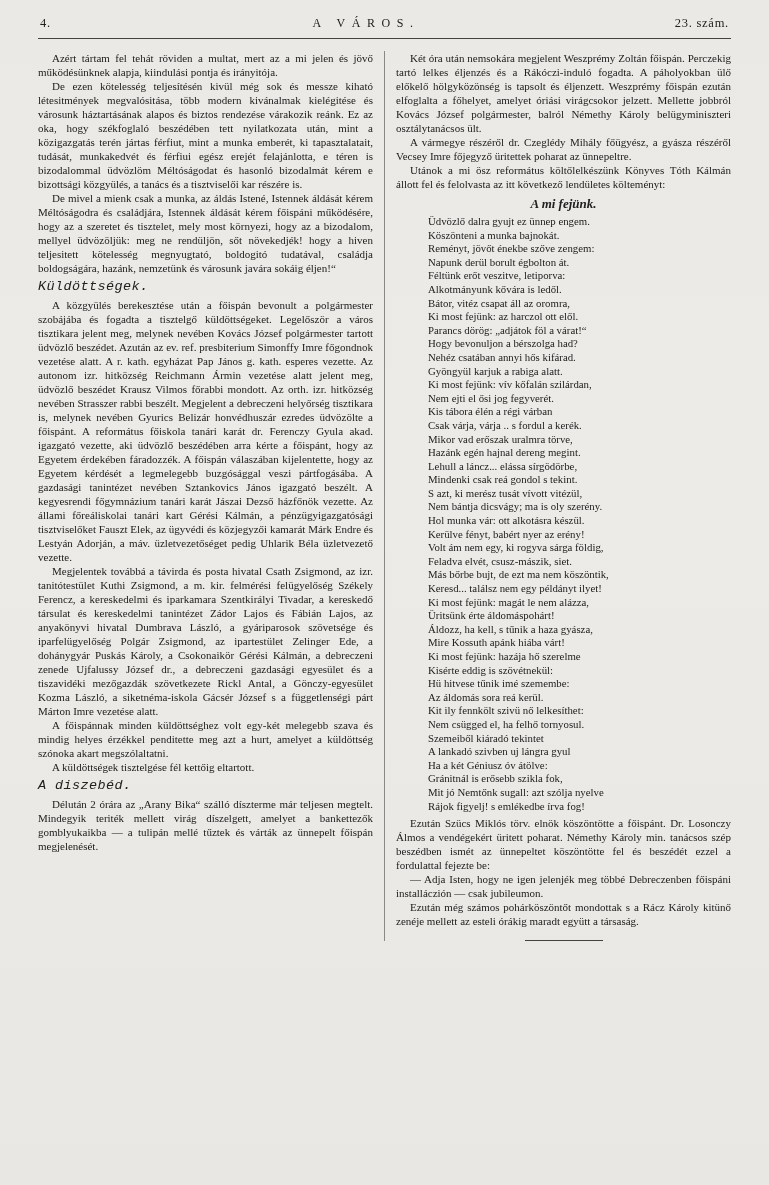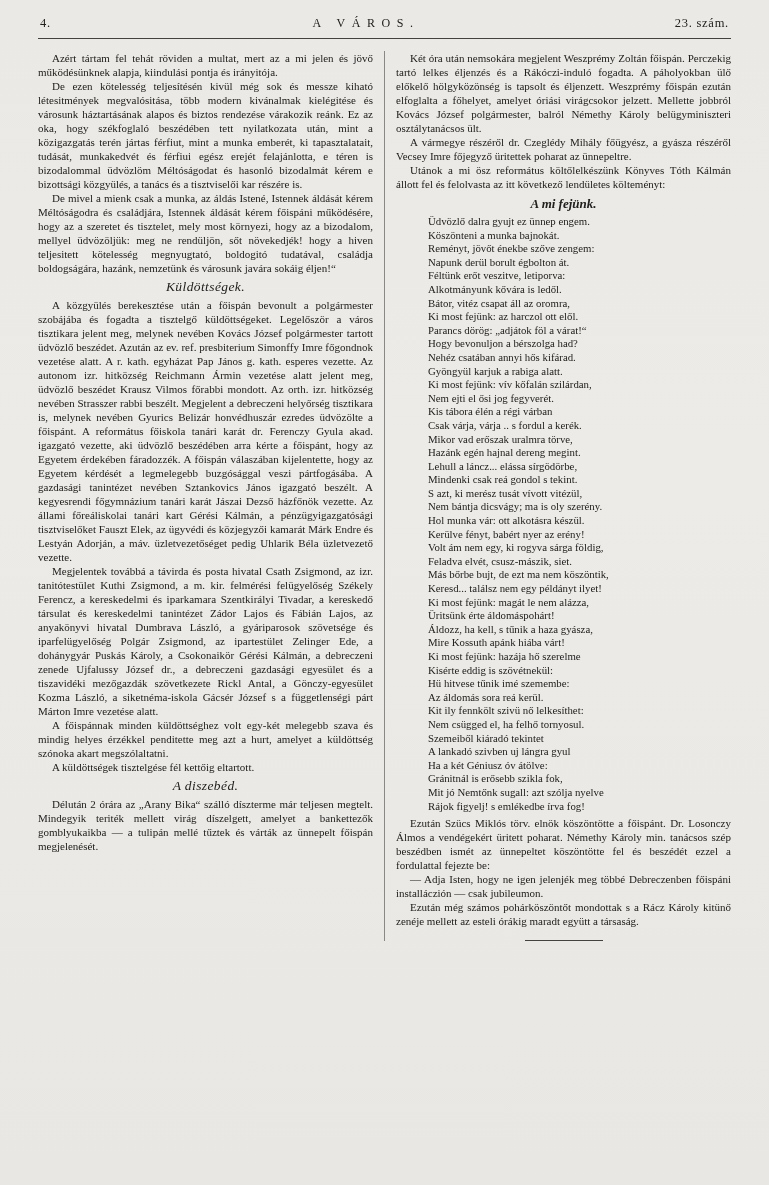--- a/index.html
+++ b/index.html
@@ -47,25 +47,25 @@
     width: 1px;
     background: #8a8884;
     margin: 0 11px;
   }
   p.para {
     margin: 0;
     text-indent: 14px;
   }
   .section-heading {
     margin: 5px 0 4px 0;
-    text-align: center;
     font-style: italic;
     font-weight: normal;
     font-size: 13.5px;
     letter-spacing: 0.03em;
+    font-family: Liberation Mono, monospace;
   }
   .poem-heading {
     margin: 6px 0 4px 0;
     text-align: center;
     font-style: italic;
     font-weight: bold;
     font-size: 13px;
   }
   .poem {
     margin: 2px 0 3px 32px;

